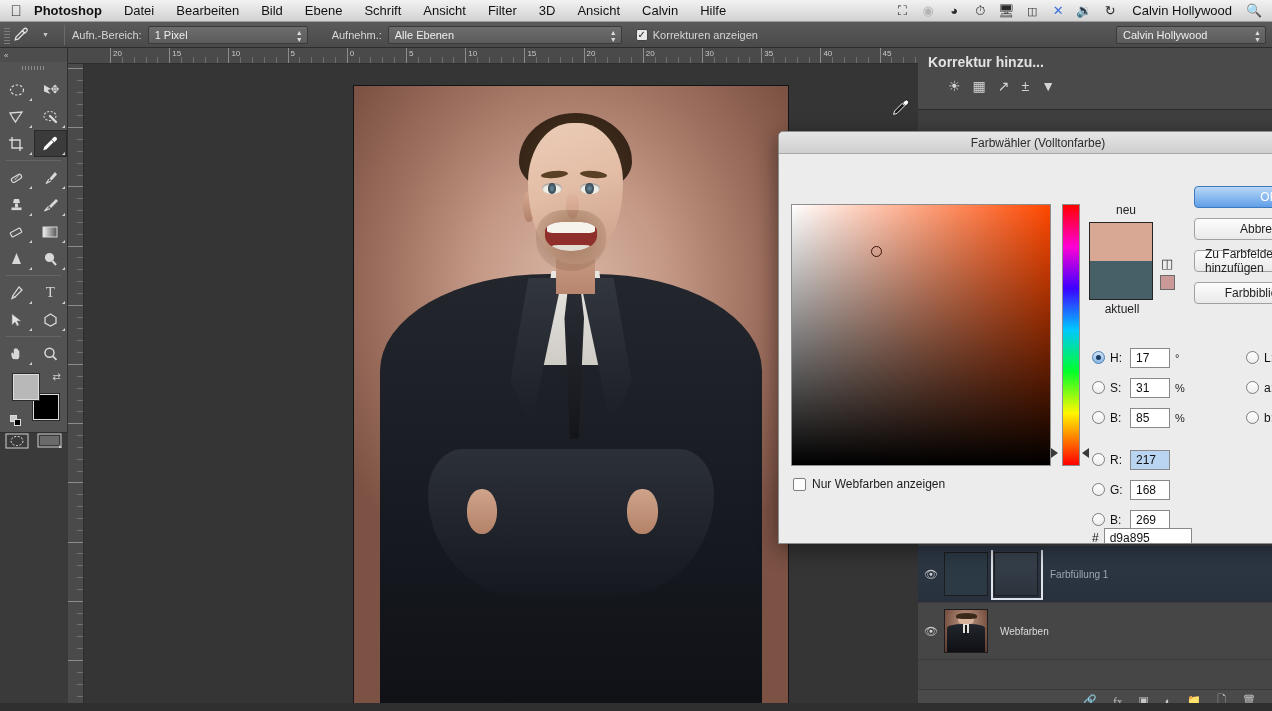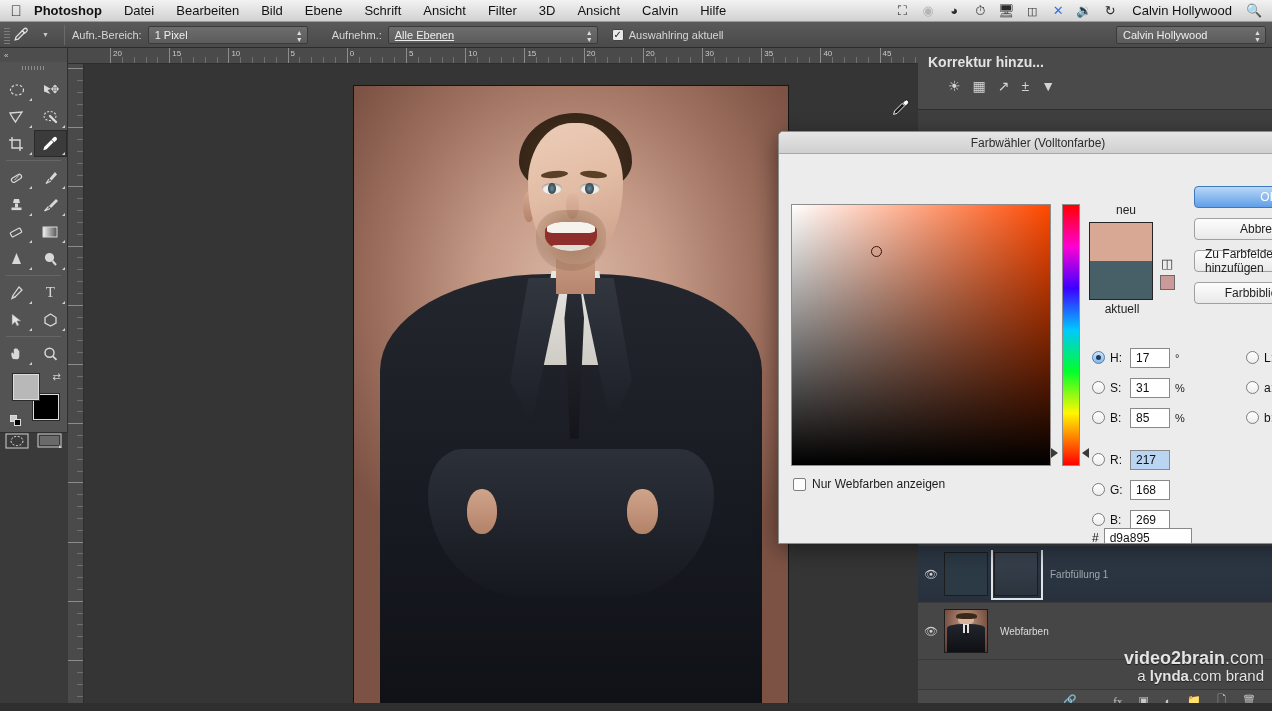--- a/index.html
+++ b/index.html
@@ -274,27 +274,27 @@
     </div>
     <div class="opt-caret">▼</div>
     <div class="opt-sep"></div>
     <div class="opt-label">Aufn.-Bereich:</div>
     <div class="opt-select" style="width:160px;">
       <span>1 Pixel</span>
       <span class="arrows">▲<br>▼</span>
     </div>
     <div style="width:24px;"></div>
     <div class="opt-label">Aufnehm.:</div>
-    <div class="opt-select" style="width:210px;text-decoration:underline;">
+    <div class="opt-select" style="width:234px;">
       <span>Alle Ebenen</span>
       <span class="arrows">▲<br>▼</span>
     </div>
     <div class="opt-check">
       <span class="chk">✓</span>
-      <span class="opt-label">Auswahlring aktuell</span>
+      <span class="opt-label">Korrekturen anzeigen</span>
     </div>
     <div class="opt-right">
       <div class="opt-select" style="width:150px;margin:0;">
         <span>Calvin Hollywood</span>
         <span class="arrows">▲<br>▼</span>
       </div>
     </div>
   </div>
 
   <div class="toolpanel">
@@ -679,27 +679,23 @@
           <div class="mini" style="background:radial-gradient(ellipse at 50% 32%,#c29a86,#7a5344 70%,#5a3a2e);">
             <div style="position:absolute;left:30%;top:10%;width:40%;height:26%;background:#d9b29b;border-radius:46%;"></div>
             <div style="position:absolute;left:25%;top:8%;width:50%;height:13%;background:#3a2818;border-radius:50% 50% 30% 30%;"></div>
             <div style="position:absolute;left:4%;top:33%;width:92%;height:67%;background:linear-gradient(#22252c,#0e1015);border-radius:40% 40% 0 0/14% 14% 0 0;"></div>
             <div style="position:absolute;left:42%;top:34%;width:16%;height:20%;background:#e6e3dd;"></div>
             <div style="position:absolute;left:47%;top:36%;width:6%;height:25%;background:#15171c;"></div>
           </div>
         </div>
         <div class="lname">Webfarben</div>
       </div>
-      <div class="watermark">
-        <div class="wm1"><b>video2brain</b><span>.com</span></div>
-        <div class="wm2"><span>a </span><b>lynda</b><span>.com brand</span></div>
-      </div>
       <div class="layer-toolbar">
         <span>🔗</span>
-        <span style="font-family:'Liberation Serif',serif;margin-left:20px;">fx</span>
+        <span style="font-family:'Liberation Serif',serif;">fx</span>
         <span>▣</span>
         <span>◐</span>
         <span>📁</span>
         <span>🗋</span>
         <span>🗑</span>
       </div>
     </div>
   </div>
   <div class="bottom-strip"></div>
 

